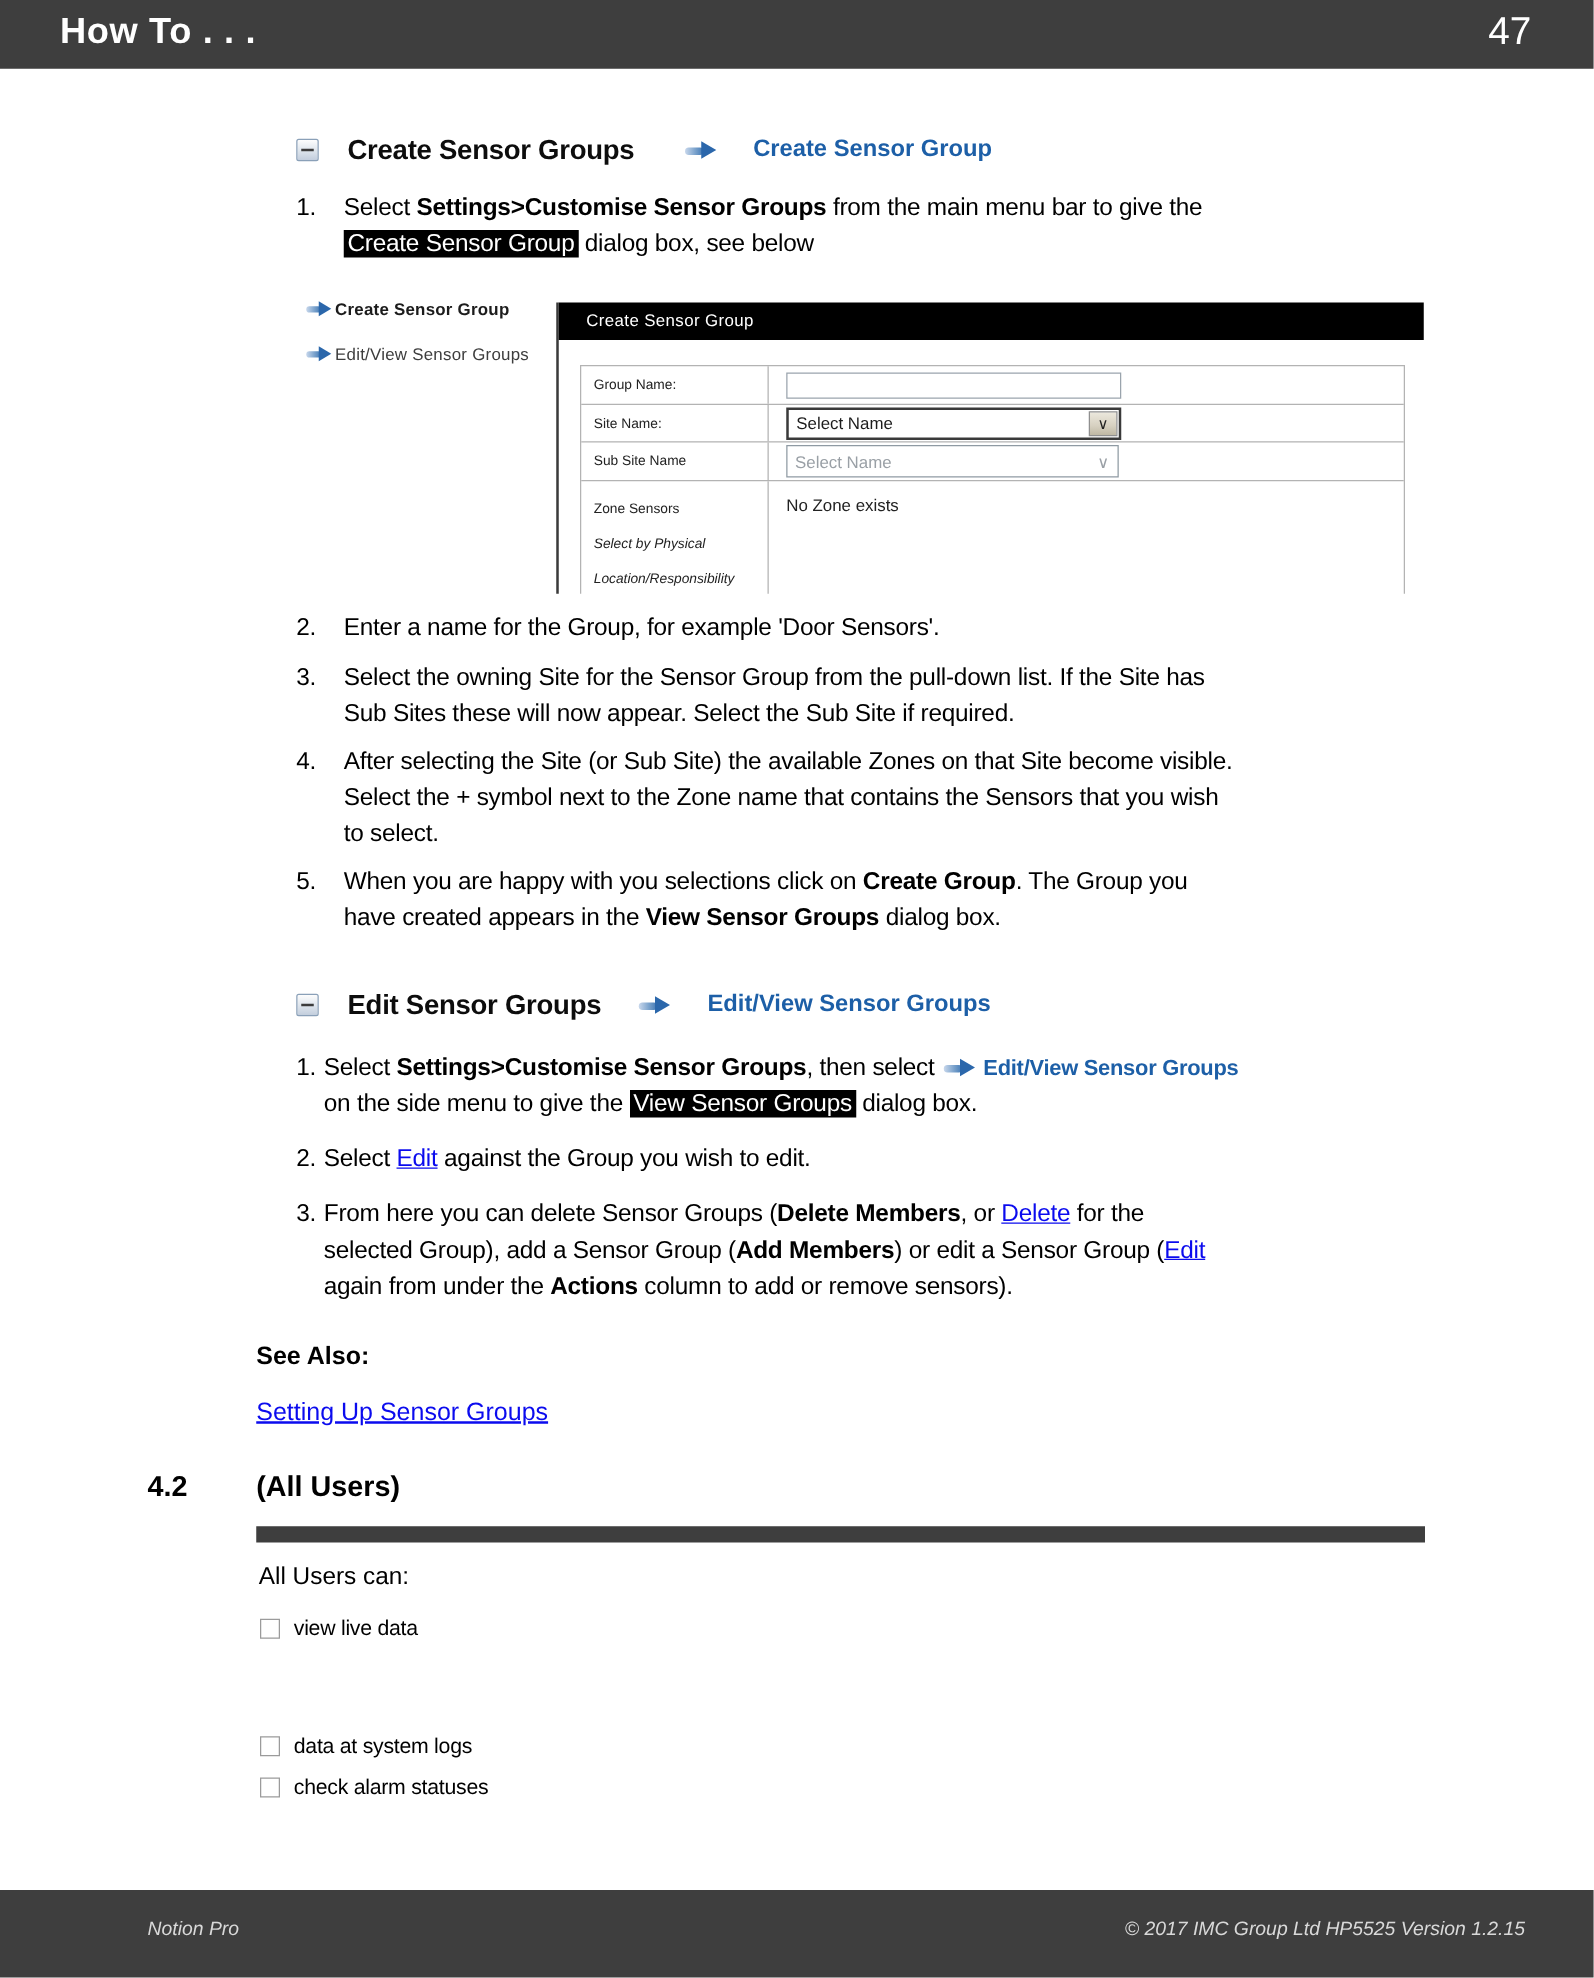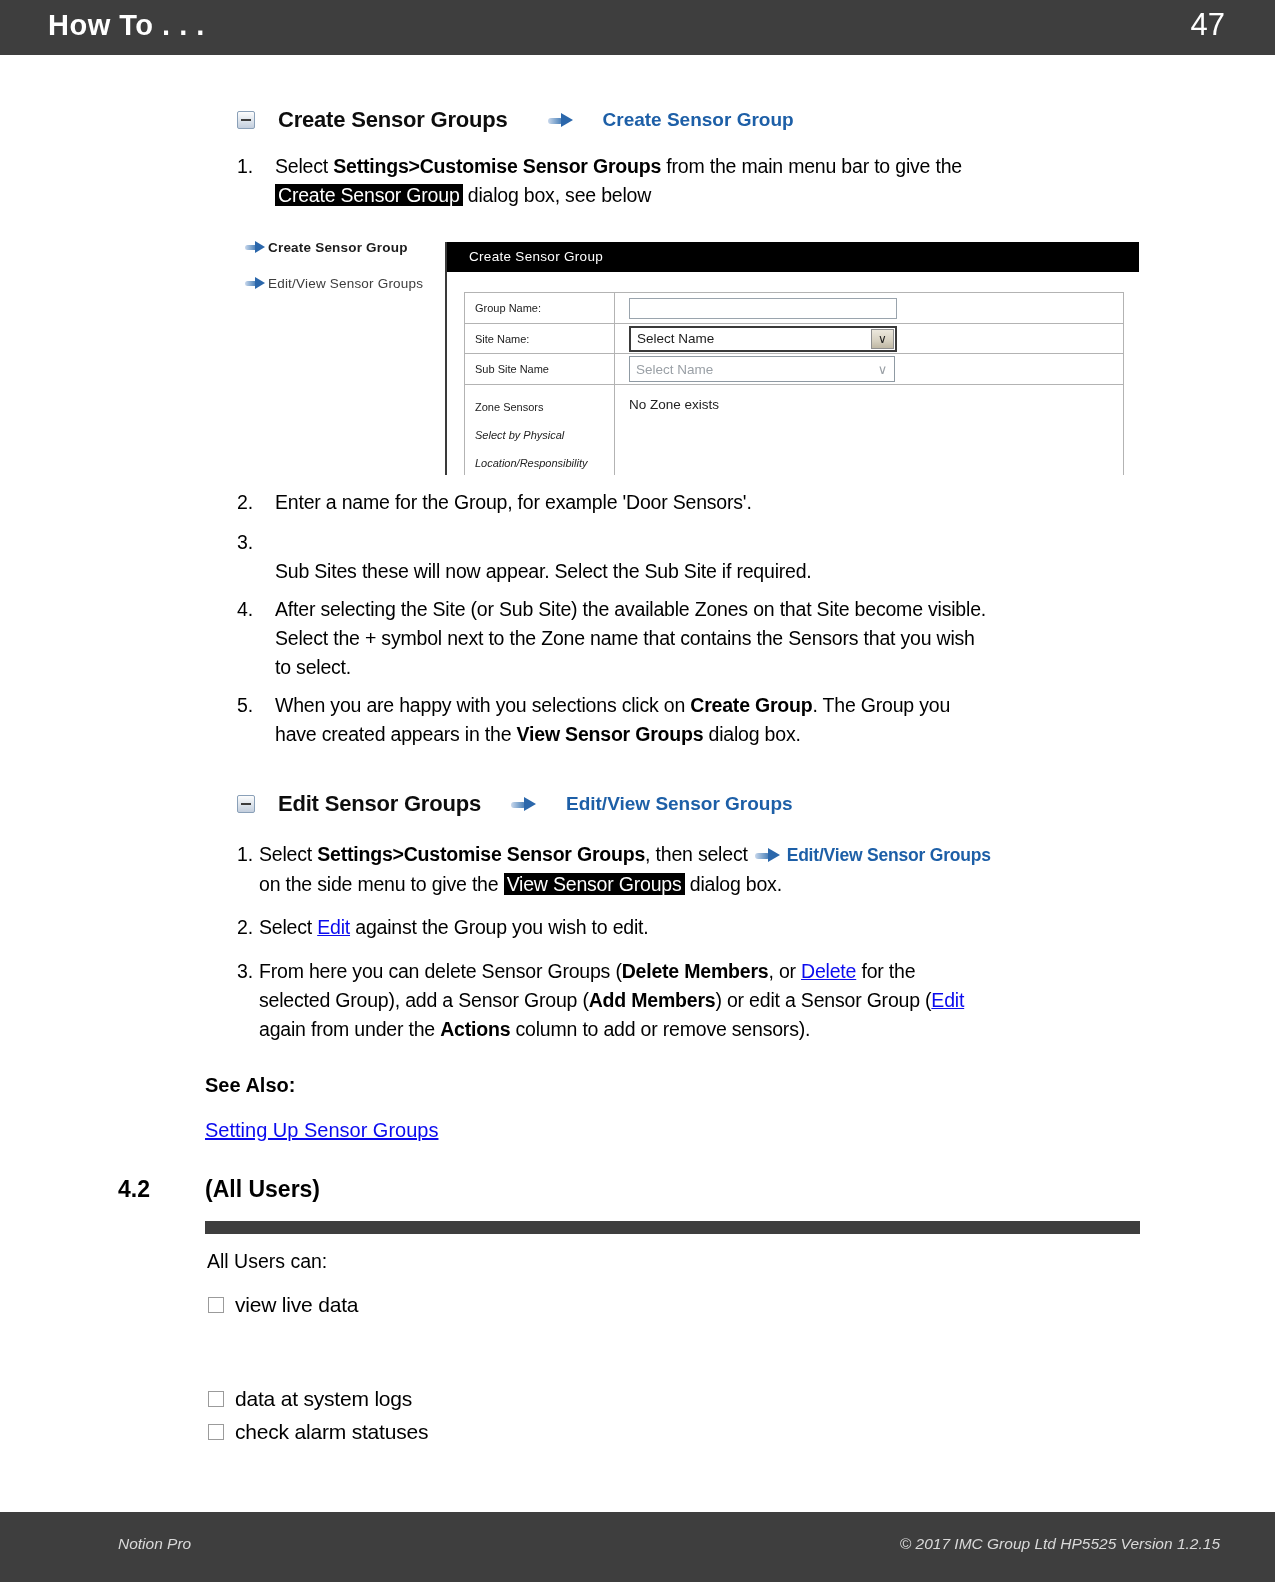--- a/index.html
+++ b/index.html
@@ -70,21 +70,21 @@
   .sel.gray .chev{background:transparent;border:none;color:#9aa0a6;font-size:13px;}
   .nozone{font-size:13.5px;color:#222;padding-top:12px;}
 
   
   .seealso{position:absolute;left:205px;top:1074px;font-size:20px;font-weight:bold;}
   .seelink{position:absolute;left:205px;top:1119px;font-size:20px;}
   .s42-num{position:absolute;left:118px;top:1176px;font-size:23px;font-weight:bold;}
   .s42-title{position:absolute;left:205px;top:1176px;font-size:23px;font-weight:bold;}
   .s42-bar{position:absolute;left:205px;top:1221px;width:935px;height:13px;background:#3e3e3e;}
   .allusers{position:absolute;left:207px;top:1250px;font-size:19.5px;}
-  .bullet-row{position:absolute;left:208px;display:flex;align-items:center;font-size:21px;letter-spacing:-.2px;}
+  .bullet-row{position:absolute;left:208px;display:flex;align-items:center;font-size:17px;letter-spacing:-.2px;}
   .sq{width:14px;height:14px;border:1px solid #9b9b9b;margin-right:11px;flex:0 0 14px;}
 </style>
 </head>
 <body>
 
 <div class="topbar">
   <span class="title">How To . . .</span>
   <span class="pagenum">47</span>
 </div>
 
@@ -148,21 +148,21 @@
     </div>
   </div>
 </div>
 
 <div class="step create" style="top:488px;">
   <span class="n">2.</span>
   <span class="txt"><span>Enter a name for the Group, for example 'Door Sensors'.</span></span>
 </div>
 <div class="step create" style="top:528px;">
   <span class="n">3.</span>
-  <span class="txt"><br><span>Sub Sites these will now appear. Select the Sub Site if required.</span></span>
+  <span class="txt"><span>Select the owning Site for the Sensor Group from the pull-down list. If the Site has</span><br><span>Sub Sites these will now appear. Select the Sub Site if required.</span></span>
 </div>
 <div class="step create" style="top:595px;">
   <span class="n">4.</span>
   <span class="txt"><span>After selecting the Site (or Sub Site) the available Zones on that Site become visible.</span><br><span>Select the + symbol next to the Zone name that contains the Sensors that you wish</span><br><span>to select.</span></span>
 </div>
 <div class="step create" style="top:691px;">
   <span class="n">5.</span>
   <span class="txt"><span>When you are happy with you selections click on </span><span class="b">Create Group</span><span>. The Group you</span><br><span>have created appears in the </span><span class="b">View Sensor Groups</span><span> dialog box.</span></span>
 </div>
 

